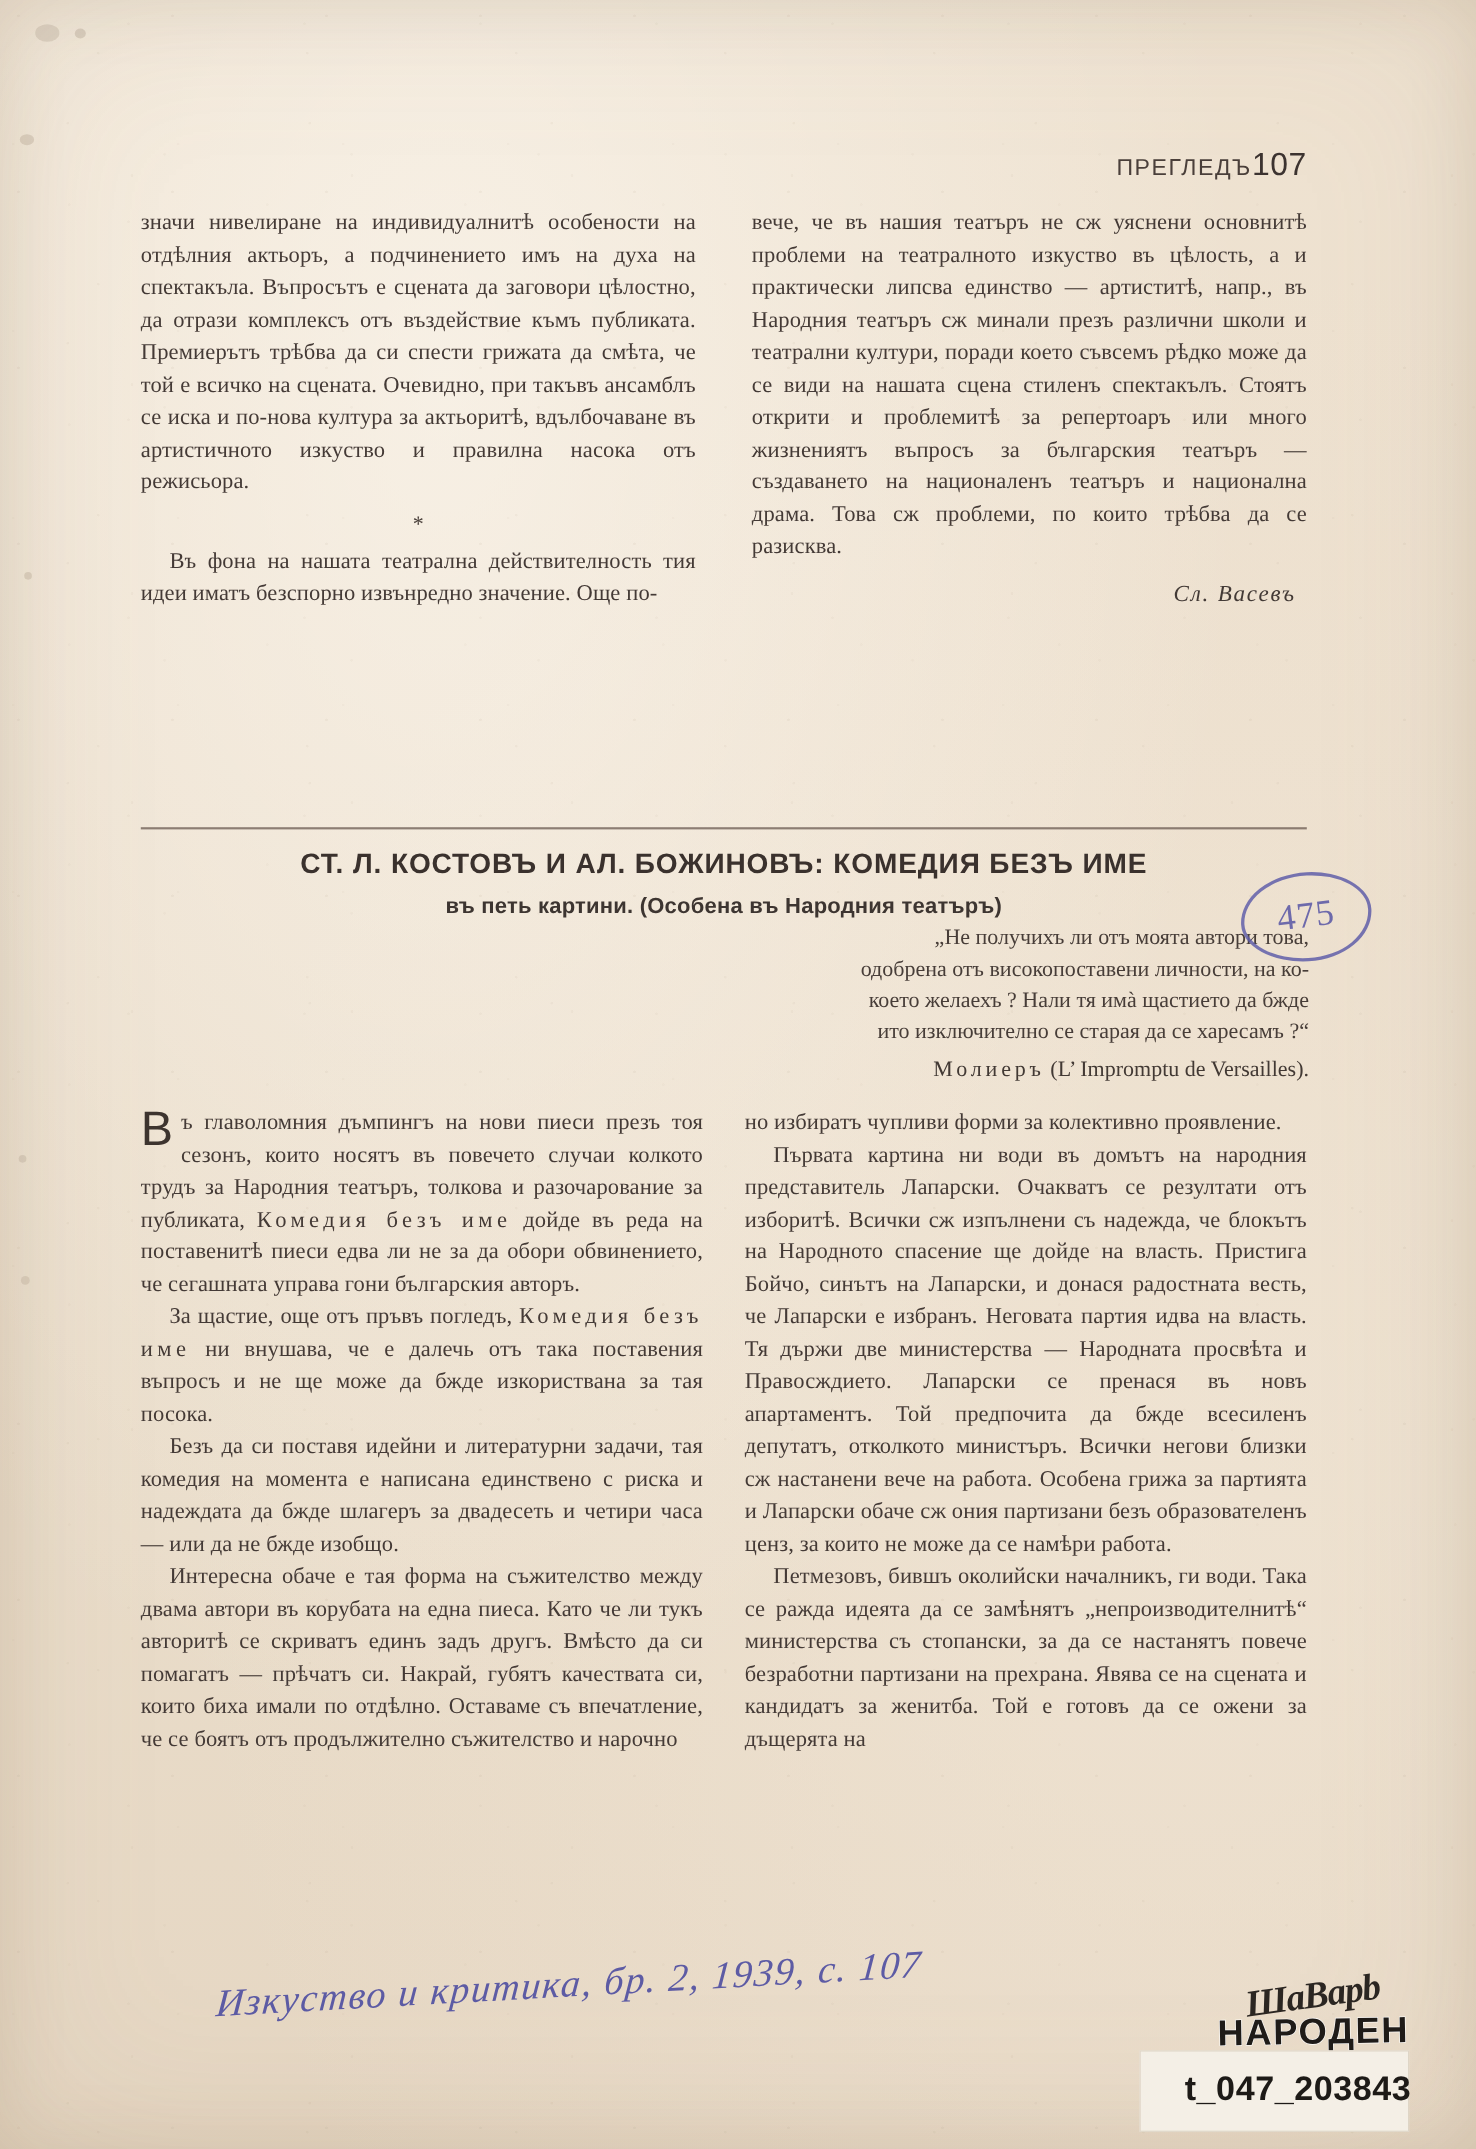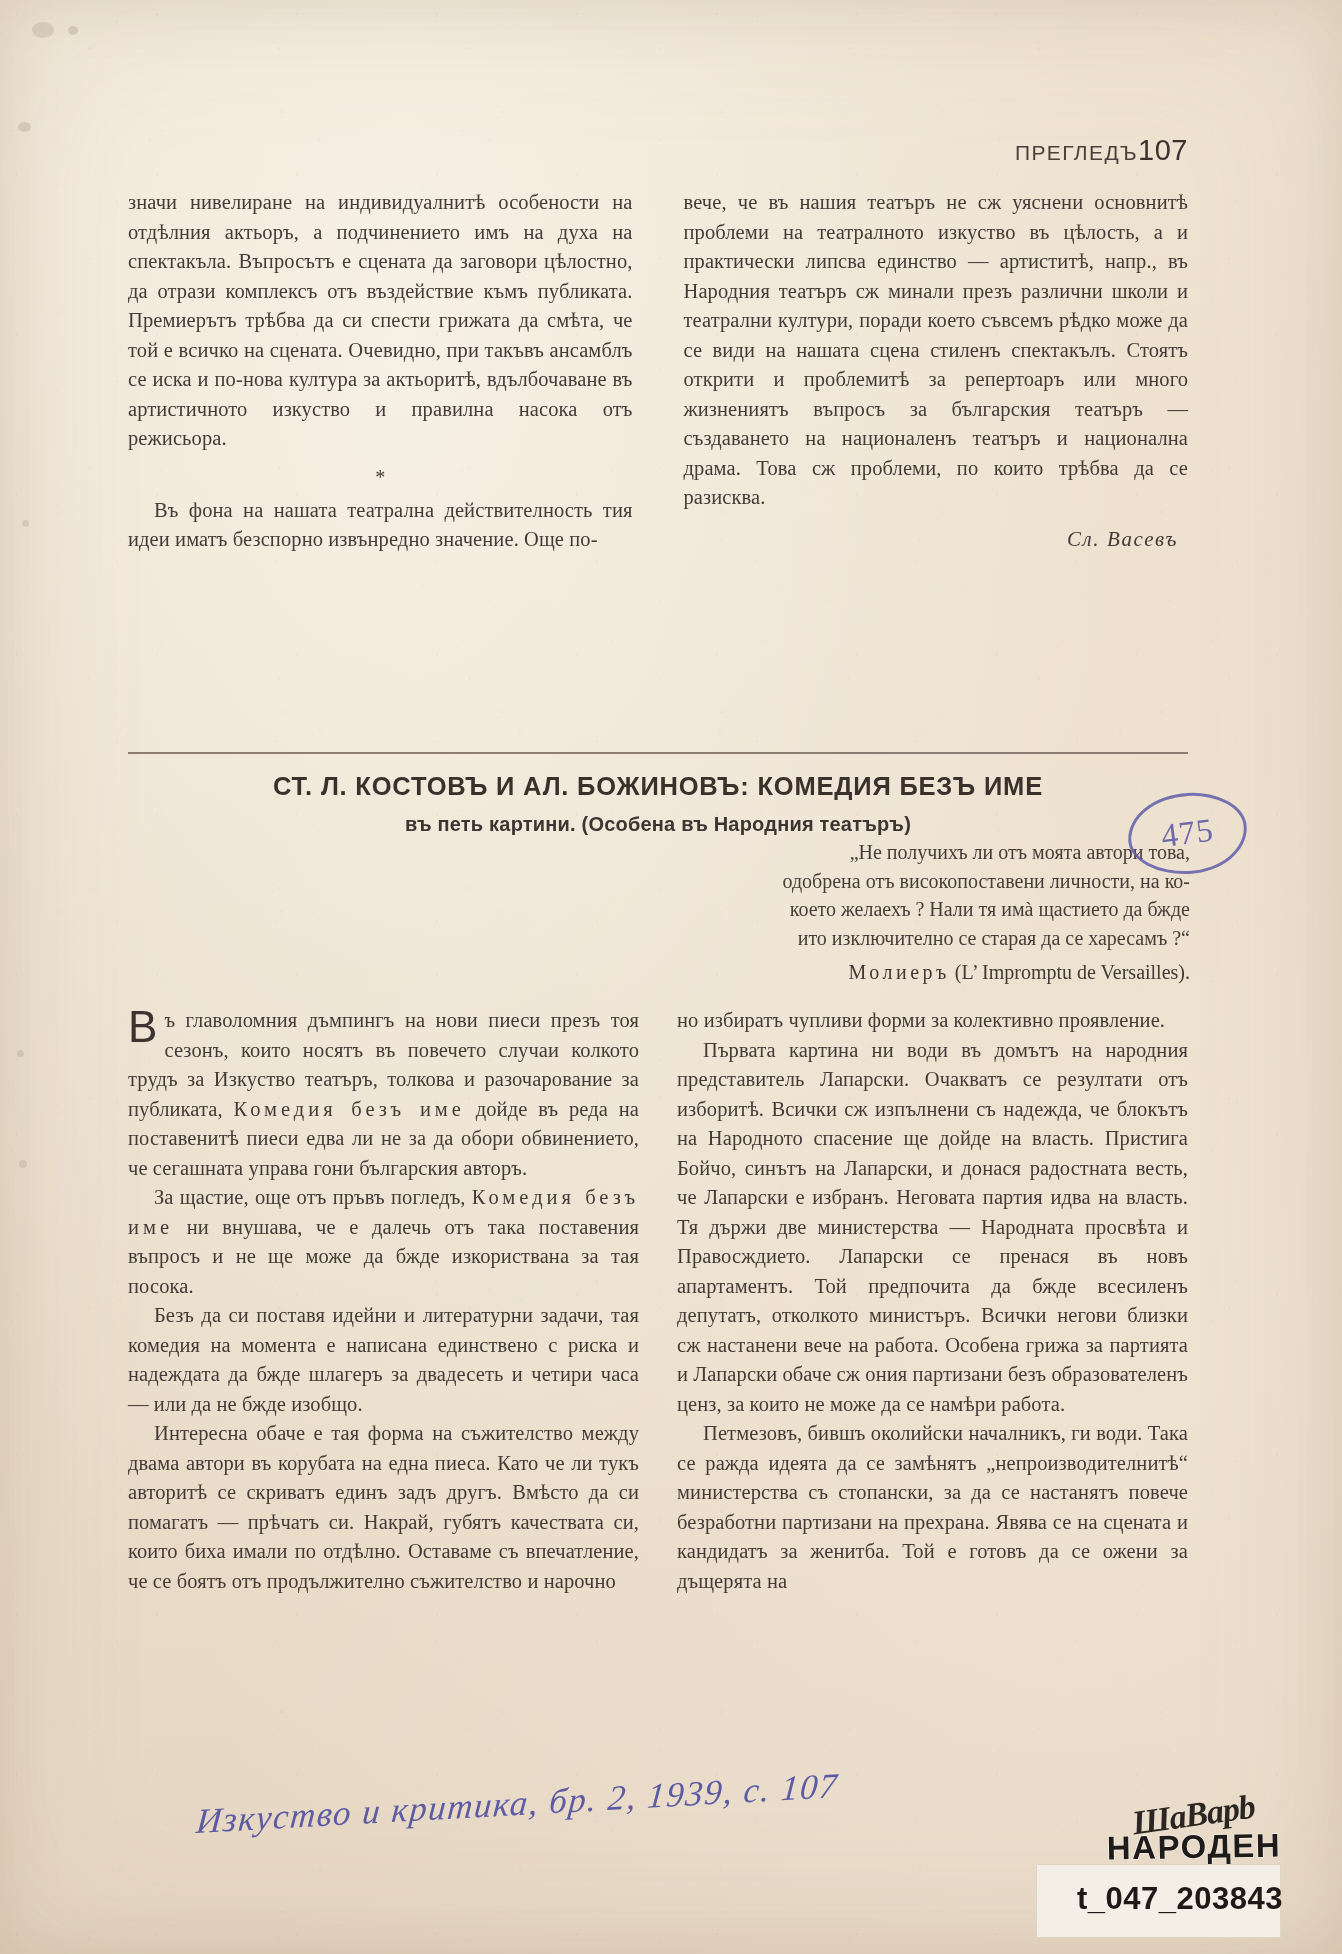--- a/index.html
+++ b/index.html
@@ -328,21 +328,21 @@
     <div class="attrib">
       <span class="name">Молиеръ</span>
       <span>(L’ Impromptu de Versailles).</span>
     </div>
   </div>
 
   <div class="main-cols">
 
     <div class="col bodytext">
       <p>
-        <span class="dropcap">В</span><span>ъ главоломния дъмпингъ на нови пиеси презъ тоя сезонъ, които носятъ въ повечето случаи колкото трудъ за Изкуство театъръ, толкова и разочарование за публиката,</span>
+        <span class="dropcap">В</span><span>ъ главоломния дъмпингъ на нови пиеси презъ тоя сезонъ, които носятъ въ повечето случаи колкото трудъ за Народния театъръ, толкова и разочарование за публиката,</span>
         <span class="spaced">Комедия безъ име</span>
         <span>дойде въ реда на поставенитѣ пиеси едва ли не за да обори обвинението, че сегашната управа гони българския авторъ.</span>
       </p>
       <p class="indent">
         <span>За щастие, още отъ пръвъ погледъ,</span>
         <span class="spaced">Комедия безъ име</span>
         <span>ни внушава, че е далечь отъ така поставения въпросъ и не ще може да бжде изкориствана за тая посока.</span>
       </p>
       <p class="indent">Безъ да си поставя идейни и литературни задачи, тая комедия на момента е написана единствено с риска и надеждата да бжде шлагеръ за двадесеть и четири часа — или да не бжде изобщо.</p>
       <p class="indent">Интересна обаче е тая форма на съжителство между двама автори въ корубата на една пиеса. Като че ли тукъ авторитѣ се скриватъ единъ задъ другъ. Вмѣсто да си помагатъ — прѣчатъ си. Накрай, губятъ качествата си, които биха имали по отдѣлно. Оставаме съ впечатление, че се боятъ отъ продължително съжителство и нарочно</p>

